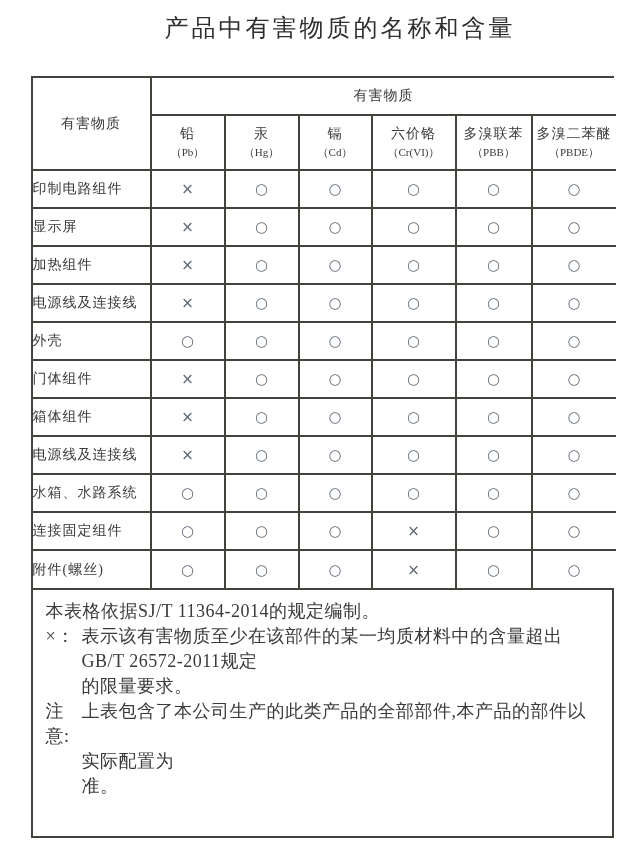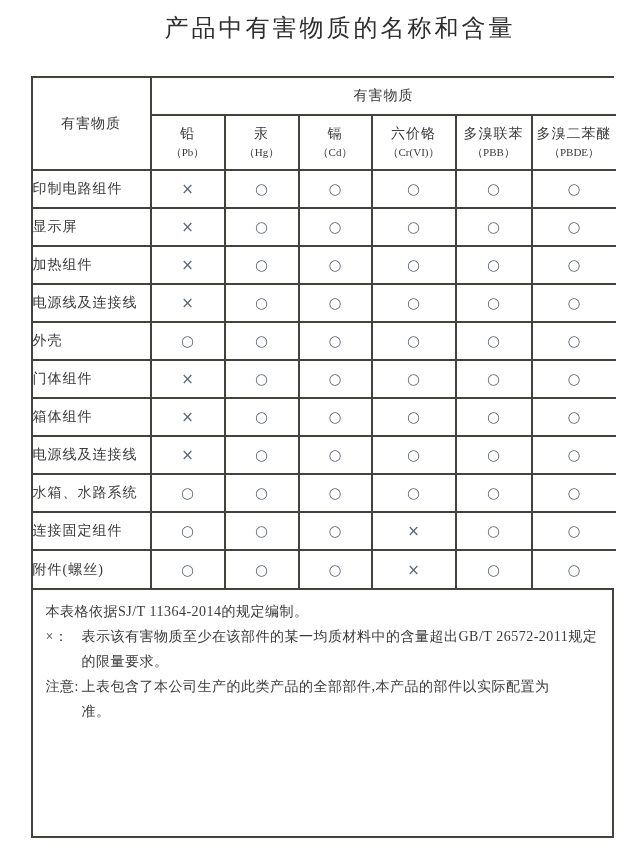--- a/index.html
+++ b/index.html
@@ -81,21 +81,21 @@
     text-align: center;
     vertical-align: middle;
     font-size: 15px;
     color: #5d6772;
     font-family: "DejaVu Sans", sans-serif;
   }
   .notes {
     flex: 1;
     border-top: 2px solid #44423c;
     padding: 9px 14px 0 13px;
-    font-size: 14px;
+    font-size: 18px;
     line-height: 25px;
     letter-spacing: 0.5px;
     box-sizing: border-box;
   }
   .note { margin: 0; }
   .note.hang {
     padding-left: 36px;
     text-indent: -36px;
   }
   .note .prefix {

